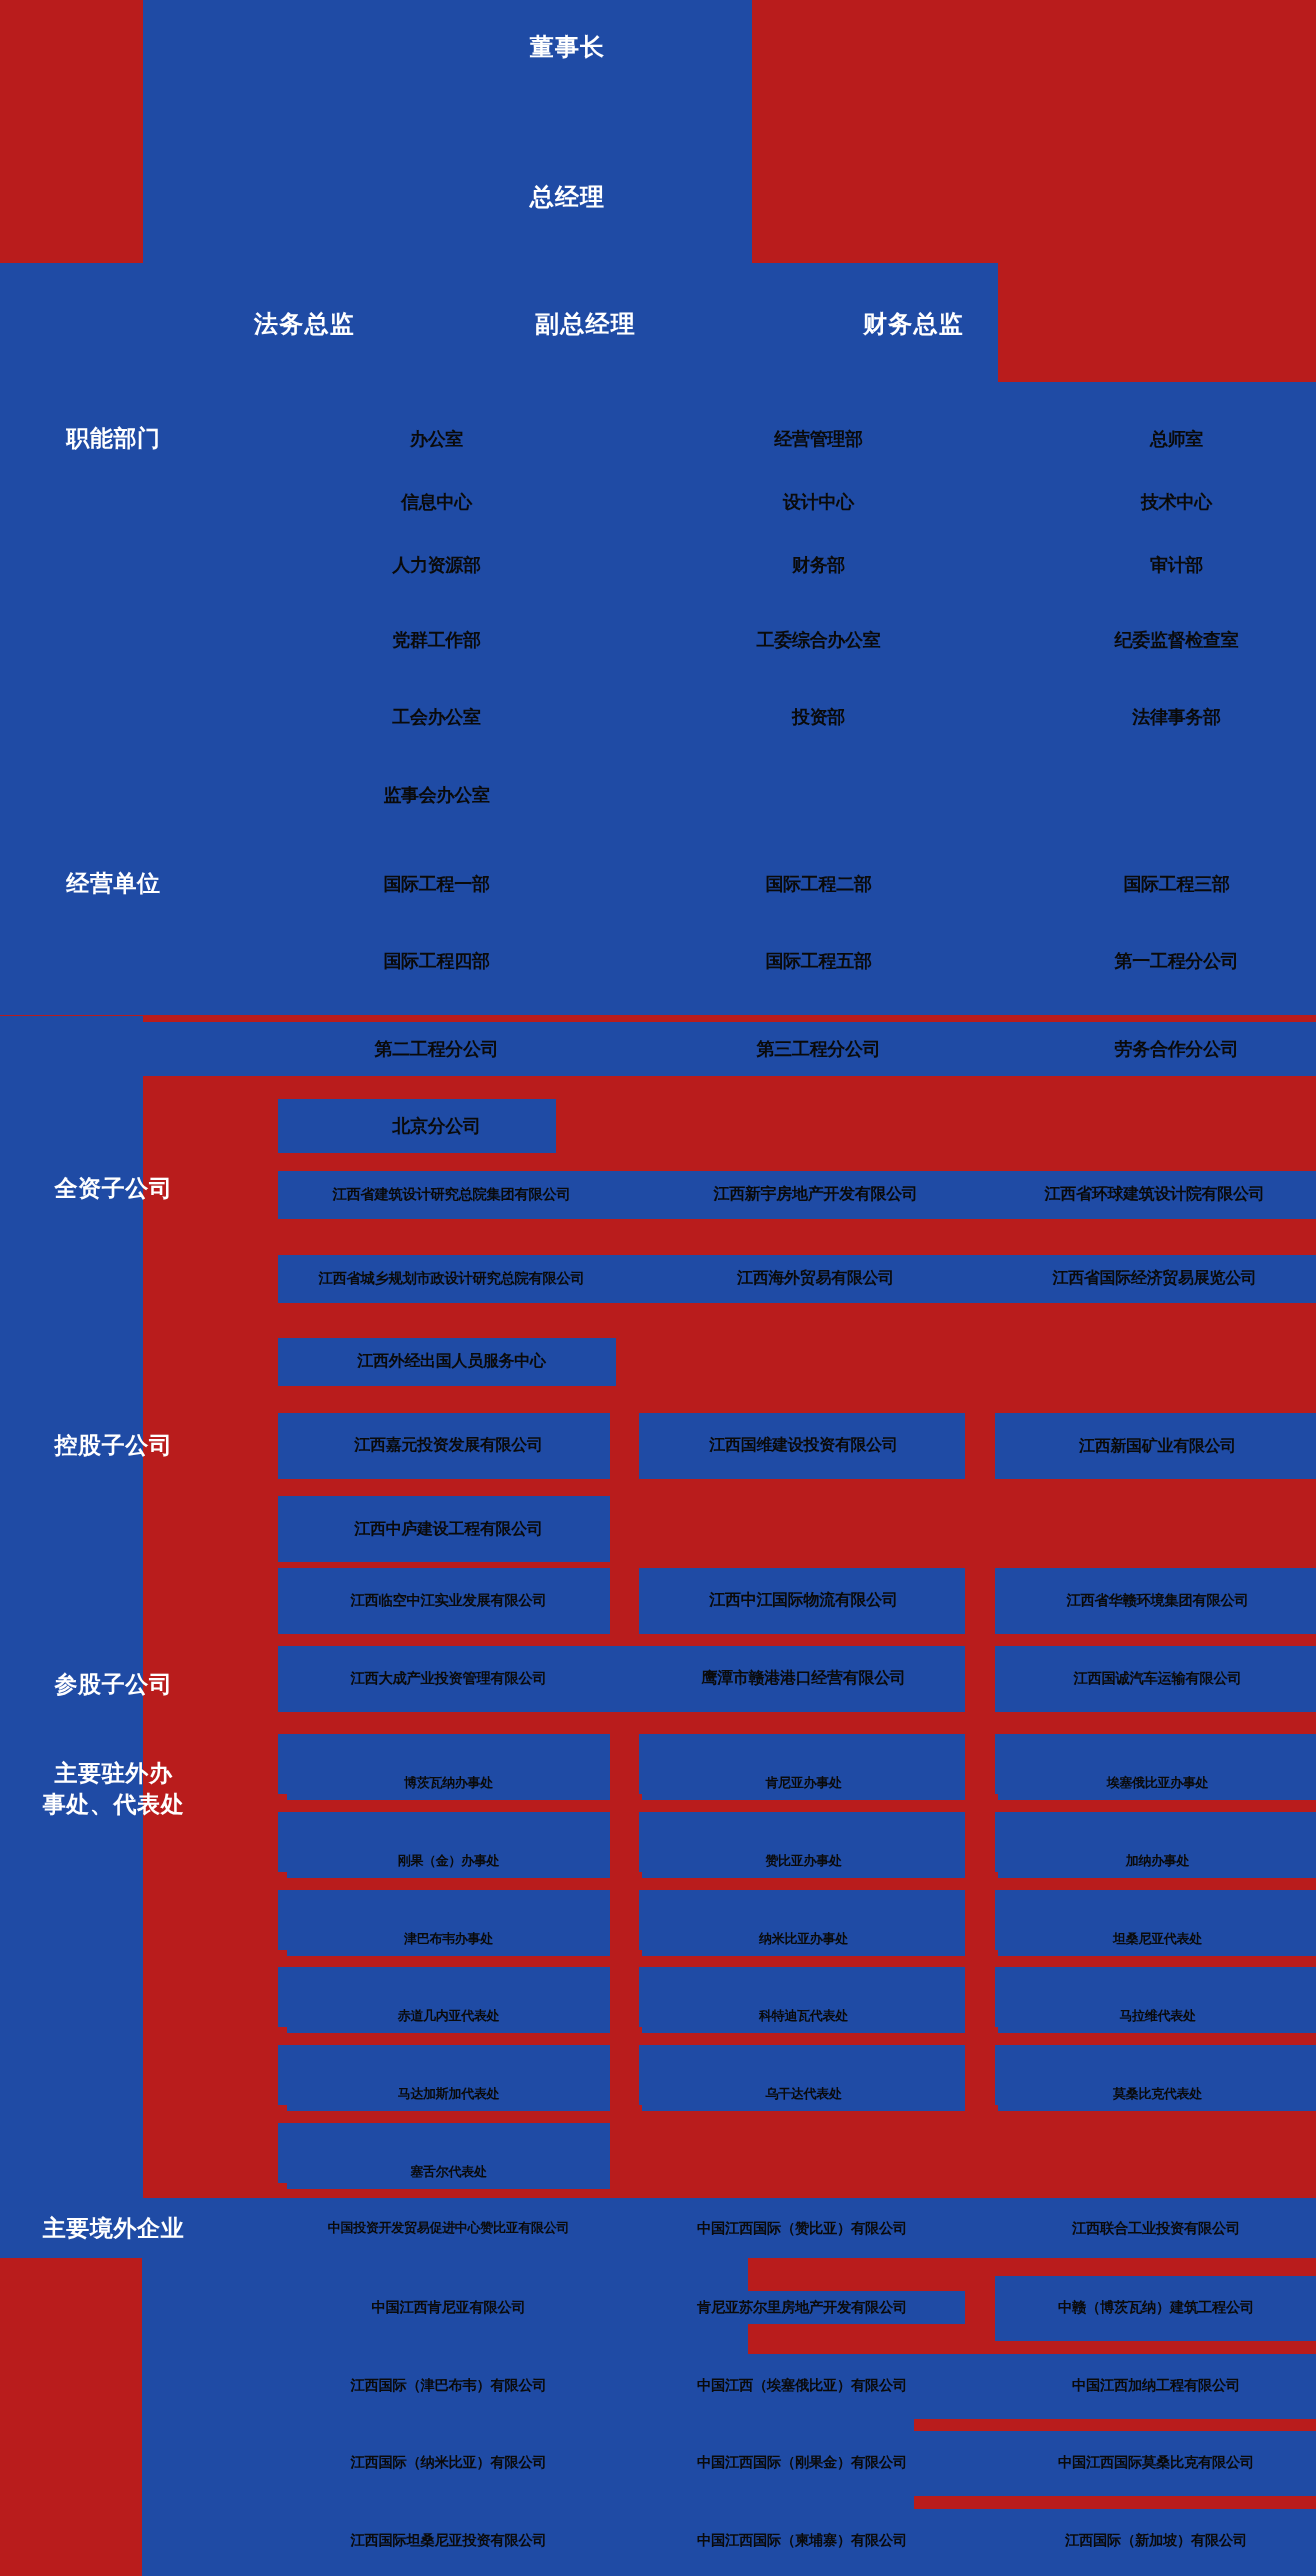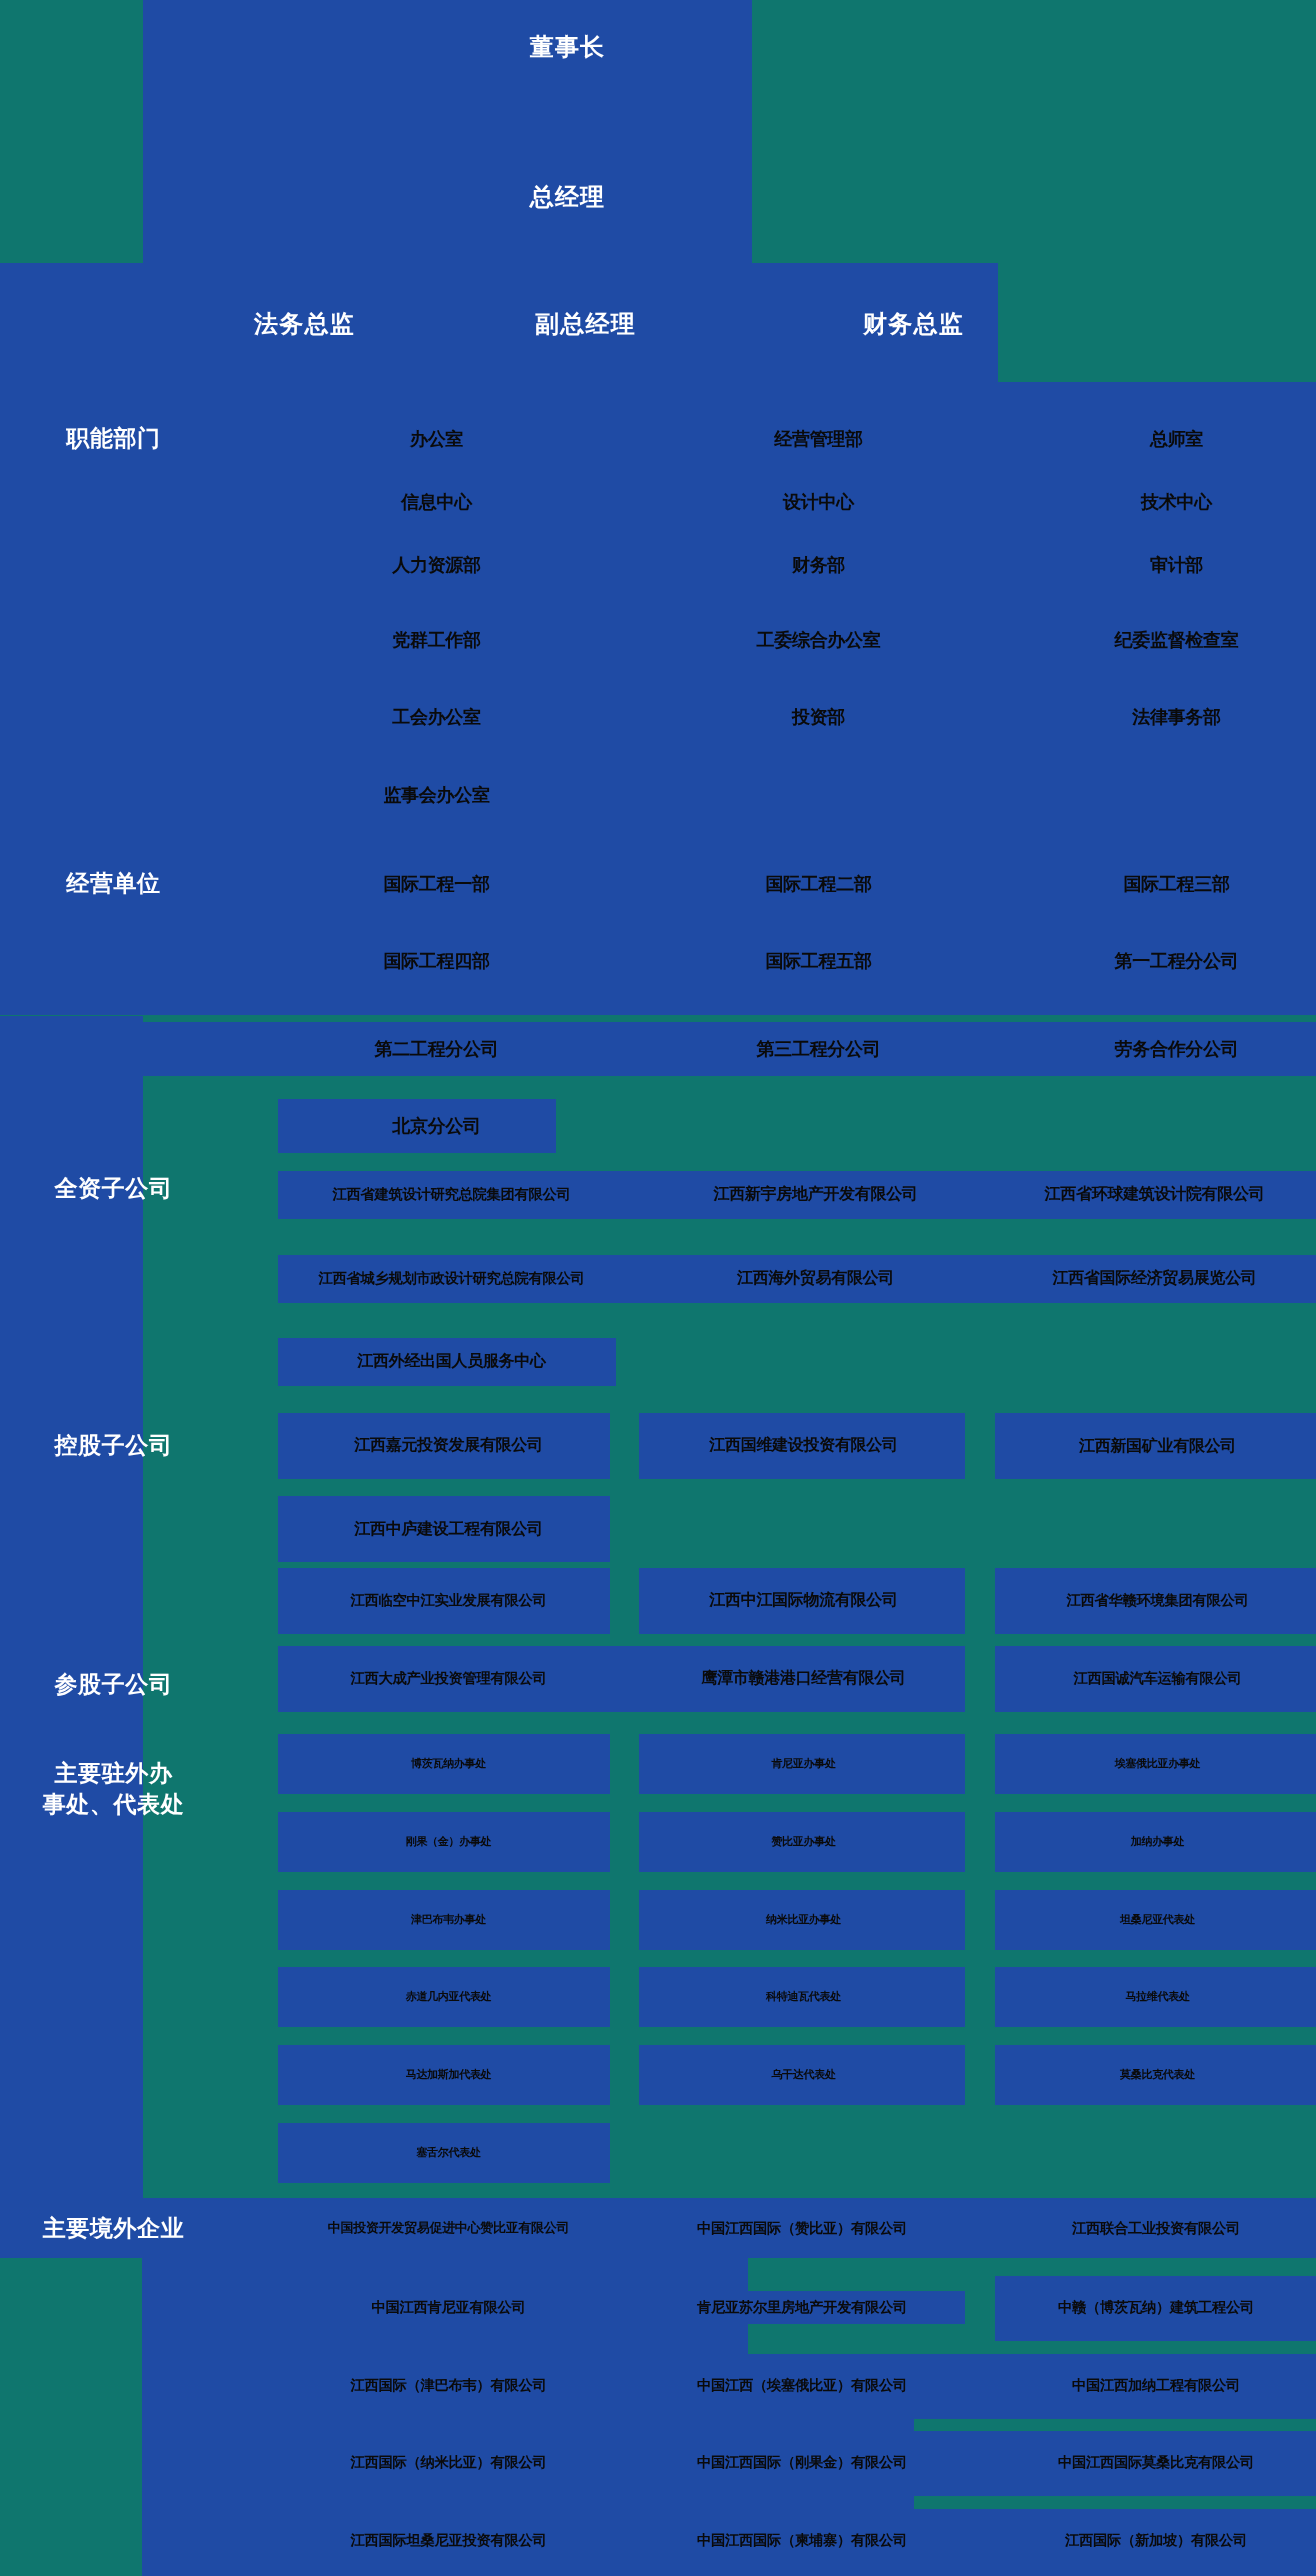--- a/index.html
+++ b/index.html
@@ -13,21 +13,21 @@
     height: 2576px;
     position: relative;
     overflow: hidden;
   }
 
   
   #org-chart {
     position: relative;
     width: 1317px;
     height: 2576px;
-    background: #0f766e;
+    background: #b91c1c;
   }
 
   
   .blk {
     position: absolute;
     background: #1f4ba5;
     box-sizing: border-box;
   }
 
   
@@ -73,21 +73,21 @@
     line-height: 1.35;
     background: transparent;
   }
 
   .dept { font-size: 18px; }
   .unit { font-size: 18px; }
   .sub  { font-size: 16px; }
   .sub-sm { font-size: 14.3px; }
   .ovs  { font-size: 14.3px; }
   .ovs-sm { font-size: 13px; }
-  .office { font-size: 11px; }
+  .office { font-size: 13px; margin-top: 20px; }
 </style>
 </head>
 <body>
 
 <div id="org-chart">
 
   <div class="blk" style="left:143px; top:0px; width:609px; height:263px;"></div>
   <div class="blk" style="left:0px; top:263px; width:998px; height:119px;"></div>
   <div class="blk" style="left:0px; top:382px; width:1317px; height:633px;"></div>
 

